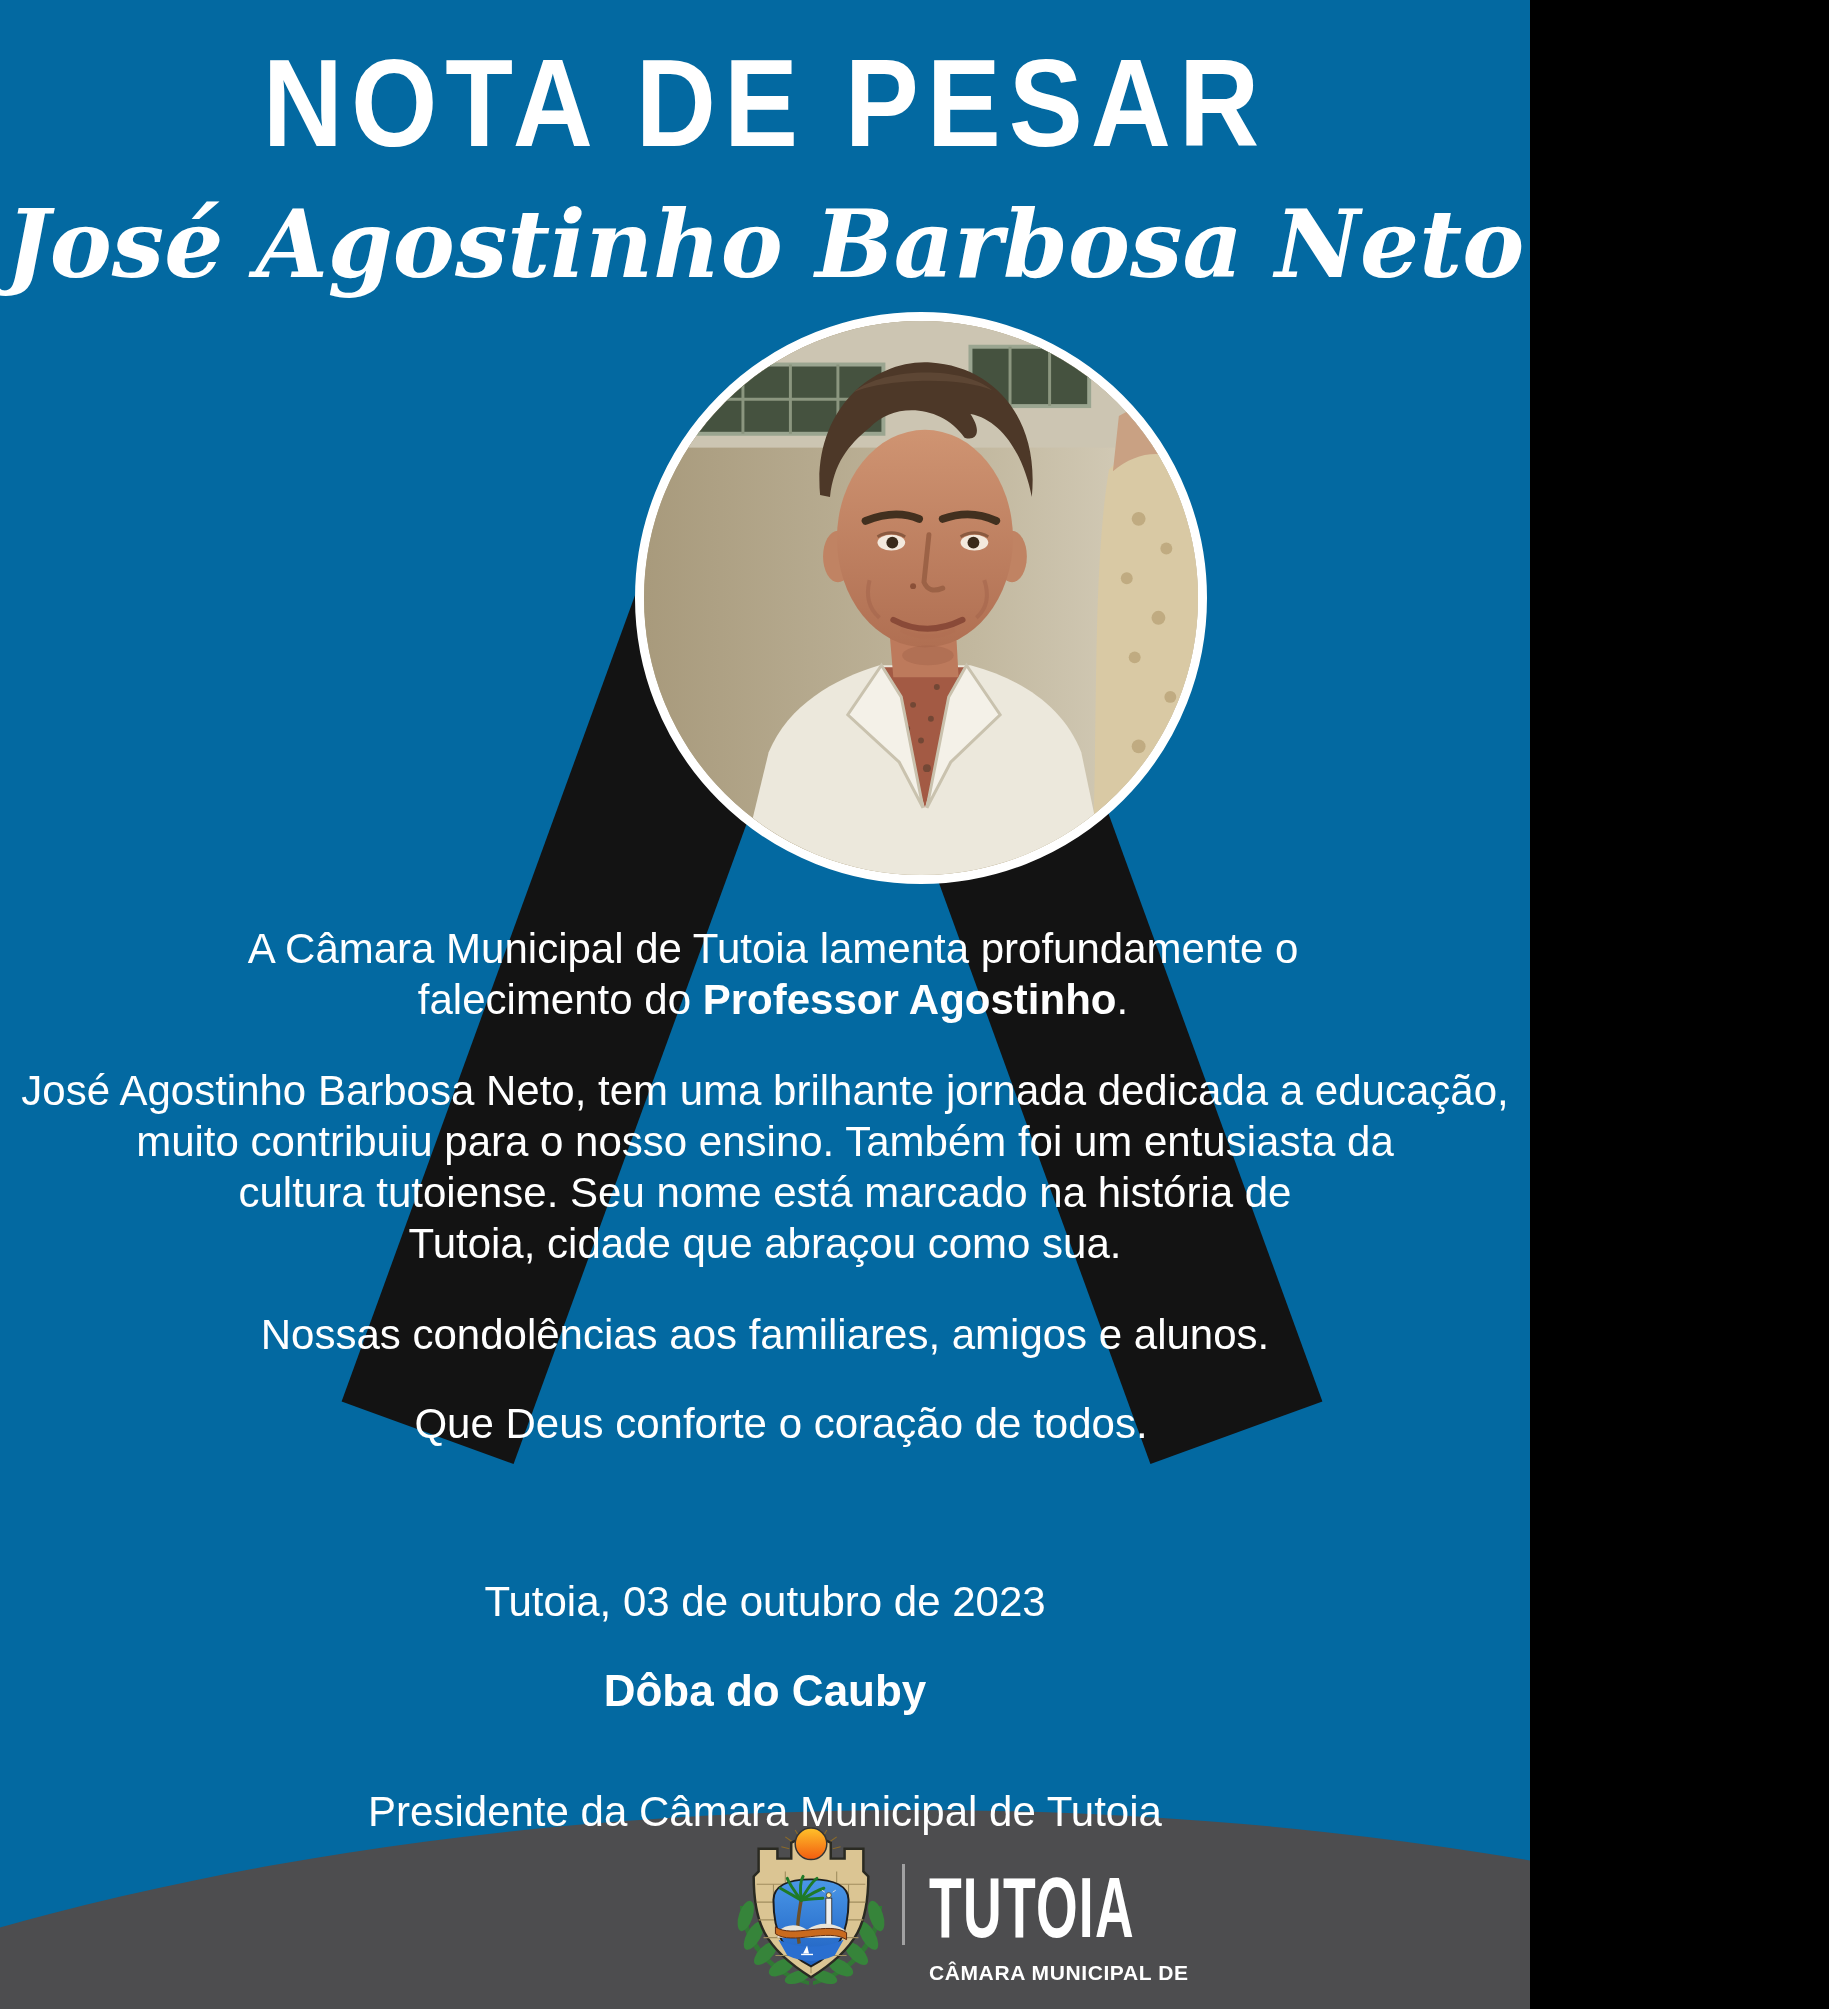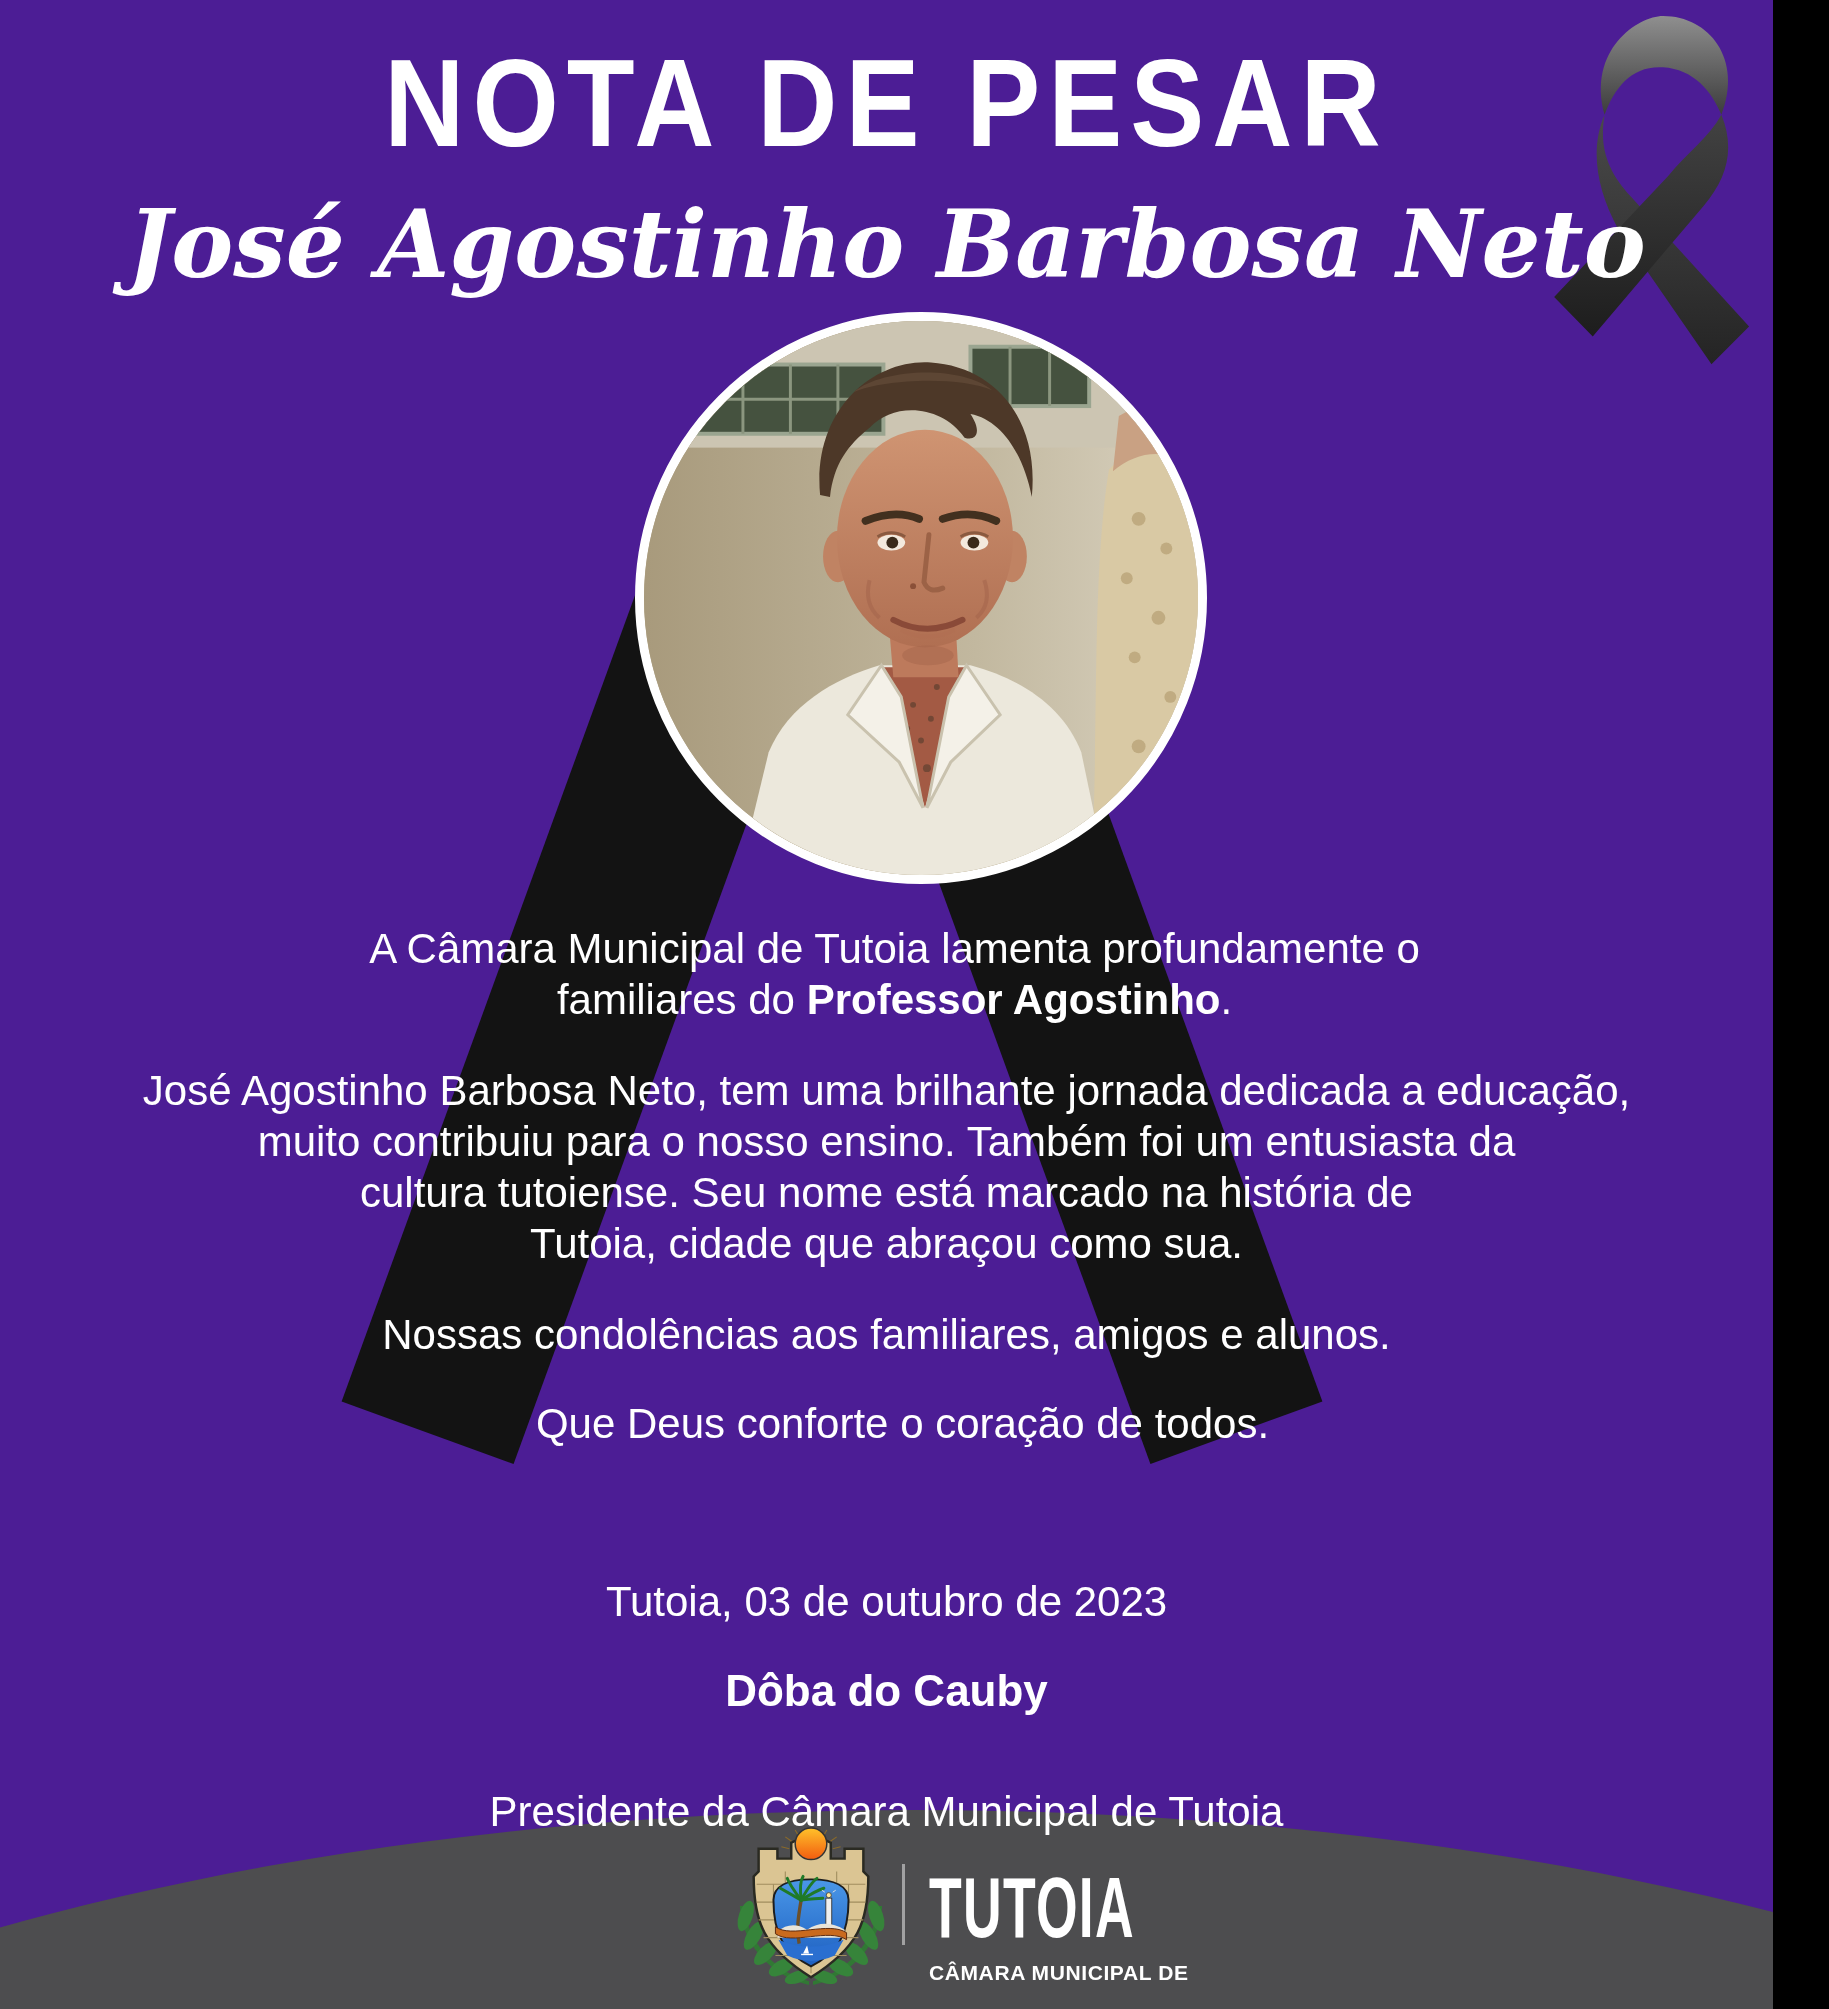--- a/index.html
+++ b/index.html
@@ -1,17 +1,17 @@
 <!DOCTYPE html>
 <html><head>
 <meta charset="utf-8">
 <style>
   html,body{margin:0;padding:0;background:#000;}
   .stage{
-    position:relative;width:1773px;height:2010px;background:#4c1d95;
+    position:relative;width:1530px;height:2010px;background:#0369a1;
     overflow:hidden;font-family:"Liberation Sans",sans-serif;color:#fff;
   }
   
   .wm-band{position:absolute;width:183px;height:950px;background:#131313;z-index:0;}
   .wm-a{left:661px;top:540px;transform:rotate(20deg);transform-origin:top center;}
   .wm-b{left:820px;top:540px;transform:rotate(-20deg);transform-origin:top center;}
 
   .title{
     position:absolute;left:0;top:48px;width:100%;text-align:center;z-index:3;
     font-size:111px;font-weight:800;letter-spacing:8px;line-height:111px;
@@ -173,21 +173,21 @@
       <path d="M260,312 Q286,326 314,312" stroke="#b06f52" stroke-width="4" fill="none" opacity="0.7"></path>
       <ellipse cx="287" cy="338" rx="26" ry="10" fill="#a5664c" opacity="0.5"></ellipse>
       <path d="M228,262 Q222,286 238,300" stroke="#a5664c" stroke-width="4" fill="none" opacity="0.6"></path>
       <path d="M344,262 Q352,286 336,300" stroke="#a5664c" stroke-width="4" fill="none" opacity="0.6"></path>
       <rect width="560" height="560" fill="url(#vig)"></rect>
     </svg>
   </div>
 
   <div class="para p1">
     <div>A Câmara Municipal de Tutoia lamenta profundamente o</div>
-    <div><span>familiares do </span><b>Professor Agostinho</b><span>.</span></div>
+    <div><span>falecimento do </span><b>Professor Agostinho</b><span>.</span></div>
   </div>
 
   <div class="para p3">Nossas condolências aos familiares, amigos e alunos.</div>
 
   <div class="para p2">
     <div>José Agostinho Barbosa Neto, tem uma brilhante jornada dedicada a educação,</div>
     <div>muito contribuiu para o nosso ensino. Também foi um entusiasta da</div>
     <div>cultura tutoiense. Seu nome está marcado na história de</div>
     <div>Tutoia, cidade que abraçou como sua.</div>
   </div>

